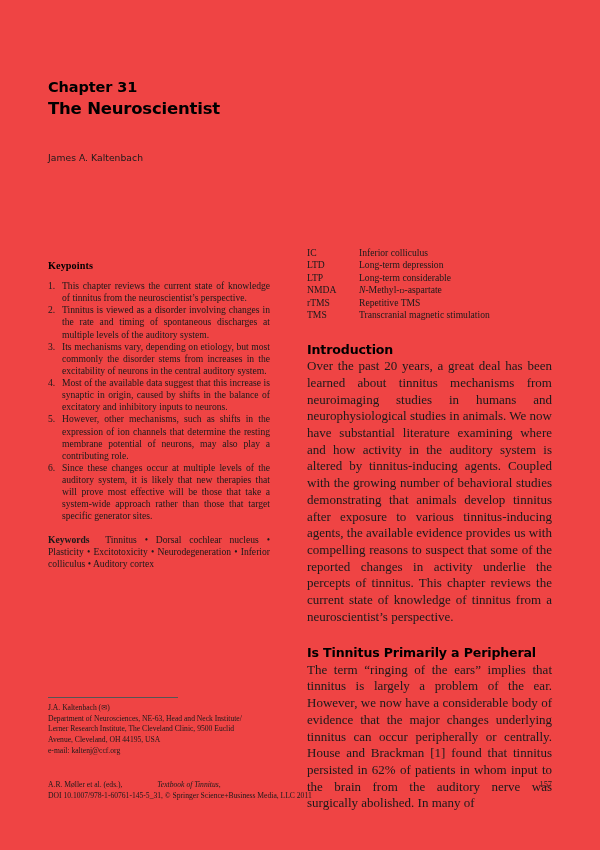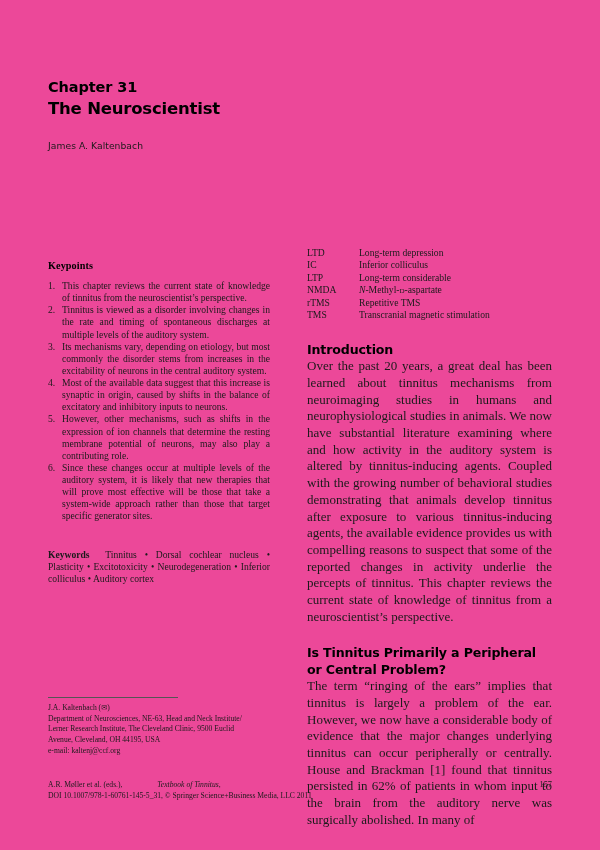--- a/index.html
+++ b/index.html
@@ -11,21 +11,21 @@
     width: 600px; height: 850px;
     position: relative;
     font-family: "Liberation Serif", serif;
     color: #1a1a1a;
     overflow: hidden;
   }
   .page {
     position: absolute;
     left: 0; top: 0;
     width: 600px; height: 850px;
-    background: #ec4899;
+    background: #ef4444;
   }
 
   
   .chapter-head {
     position: absolute;
     left: 48px; top: 78px;
     width: 400px;
   }
   .chapter-num {
     font-family: "DejaVu Sans", sans-serif;
@@ -39,21 +39,21 @@
     font-family: "DejaVu Sans", sans-serif;
     font-weight: bold;
     font-size: 16.5px;
     letter-spacing: -0.2px;
     color: #000;
     line-height: 1.28;
     margin-top: 1px;
   }
   .author-line {
     position: absolute;
-    left: 48px; top: 140px;
+    left: 48px; top: 152px;
     font-family: "DejaVu Sans", sans-serif;
     font-size: 9.2px;
     color: #1a1a1a;
     letter-spacing: 0.05px;
   }
 
   
   .col-left {
     position: absolute;
     left: 48px; top: 260px;
@@ -96,21 +96,21 @@
     padding-left: 14px;
     margin-bottom: 0px;
   }
   ol.keypoints > li .num {
     position: absolute;
     left: 0; top: 0;
     width: 12px;
   }
 
   .keywords-block {
-    margin-top: 26px;
+    margin-top: 11px;
     font-size: 9.6px;
     line-height: 1.30;
     text-align: justify;
   }
   .keywords-block .kw-label {
     font-weight: bold;
   }
 
   .abbrev-heading { margin-top: 15px; }
 
@@ -230,28 +230,28 @@
 
 
 
   </div>
 
   <div class="col-right">
 
     <table class="abbrev">
       <tbody>
         <tr>
+          <td class="term">IC</td>
+          <td class="def">Inferior colliculus</td>
+        </tr>
+        <tr>
           <td class="term">LTD</td>
           <td class="def">Long-term depression</td>
         </tr>
         <tr>
-          <td class="term">IC</td>
-          <td class="def">Inferior colliculus</td>
-        </tr>
-        <tr>
           <td class="term">LTP</td>
           <td class="def">Long-term considerable</td>
         </tr>
         <tr>
           <td class="term">NMDA</td>
           <td class="def"><span class="ital">N</span><span>-Methyl-</span><span class="smallcap-d">D</span><span>-aspartate</span></td>
         </tr>
         <tr>
           <td class="term">rTMS</td>
           <td class="def">Repetitive TMS</td>
@@ -262,21 +262,21 @@
         </tr>
       </tbody>
     </table>
 
     <div class="sec-gap-before">
       <div class="h-sans-bold">Introduction</div>
     </div>
     <p class="body sec-gap-after">Over the past 20 years, a great deal has been learned about tinnitus mechanisms from neuroimaging studies in humans and neurophysiological studies in animals. We now have substantial literature examining where and how activity in the auditory system is altered by tinnitus-inducing agents. Coupled with the growing number of behavioral studies demonstrating that animals develop tinnitus after exposure to various tinnitus-inducing agents, the available evidence provides us with compelling reasons to suspect that some of the reported changes in activity underlie the percepts of tinnitus. This chapter reviews the current state of knowledge of tinnitus from a neuroscientist’s perspective.</p>
 
     <div class="sec-gap-before">
-      <div class="h-sans-bold"><span>Is Tinnitus Primarily a Peripheral</span><br><span>or Central Problem?</span></div>
+      <div class="h-sans-bold"><span>Is Tinnitus Primarily a Peripheral</span><br></div>
     </div>
     <p class="body sec-gap-after">The term “ringing of the ears” implies that tinnitus is largely a problem of the ear. However, we now have a considerable body of evidence that the major changes underlying tinnitus can occur peripherally or centrally. House and Brackman [1] found that tinnitus persisted in 62% of patients in whom input to the brain from the auditory nerve was surgically abolished. In many of</p>
 
   </div>
 
   <div class="footnote">
     <hr>
     <div class="fn-text">
       <span>J.A. Kaltenbach</span><span>&nbsp;(<span class="env-icon">✉</span>)</span><br>
       <span>Department of Neurosciences, NE-63, Head and Neck Institute/</span><br>

